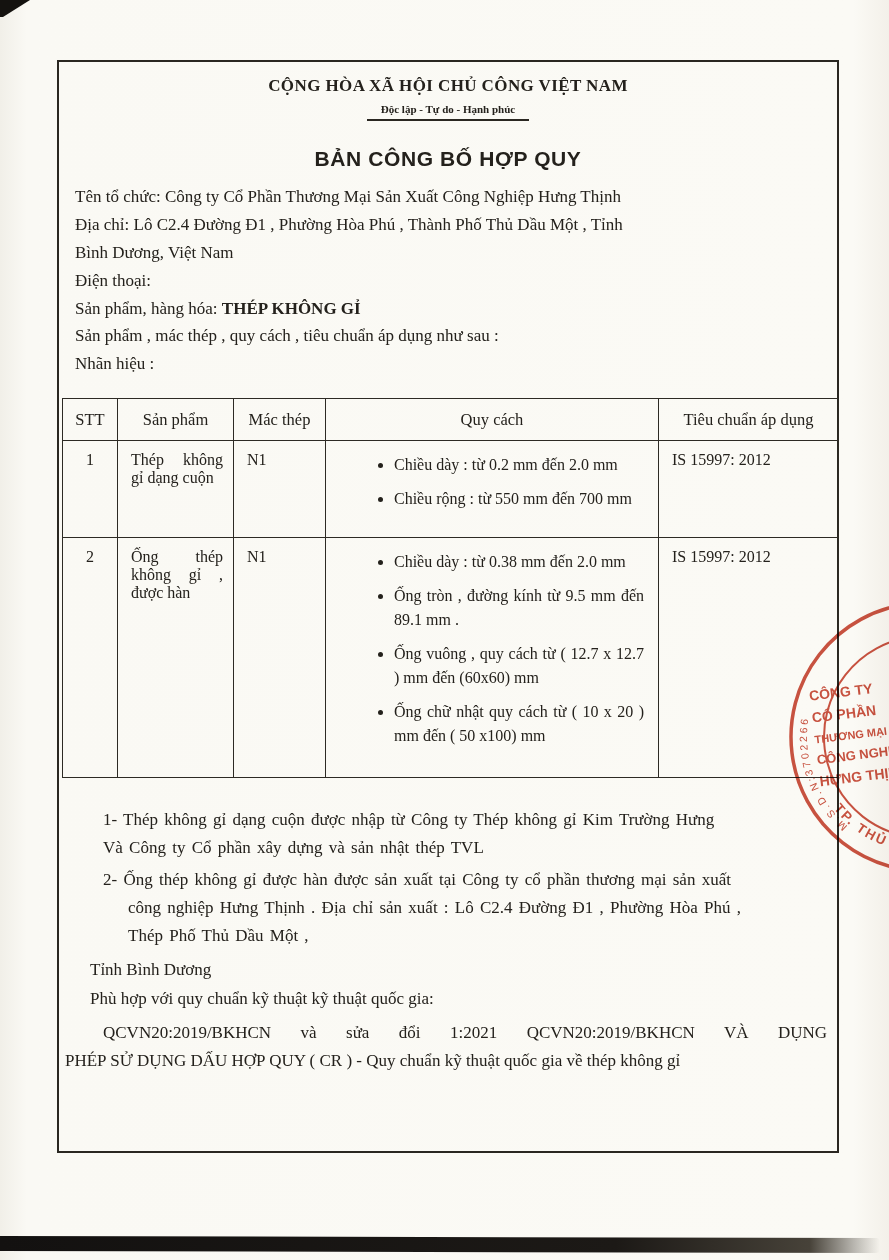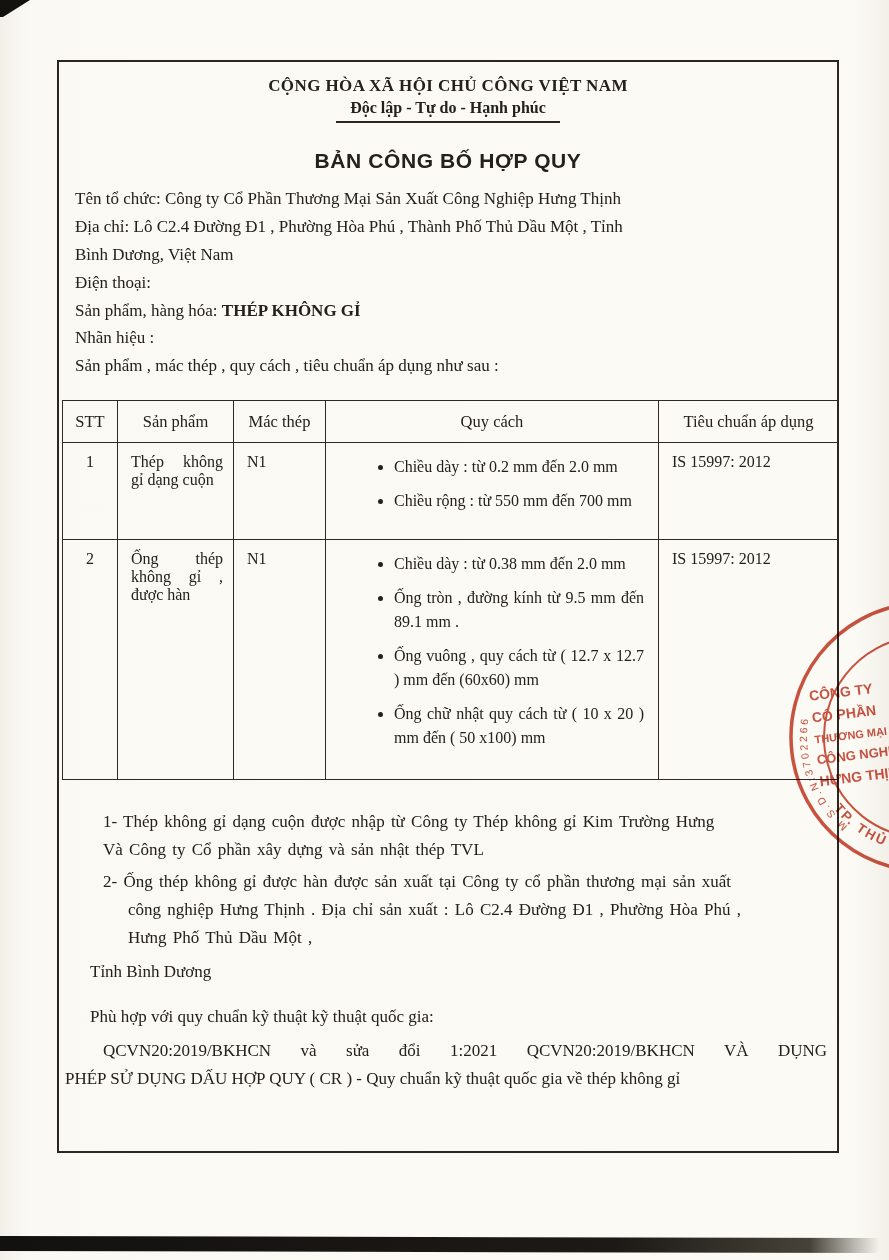--- a/index.html
+++ b/index.html
@@ -18,21 +18,21 @@
   .bottom-bar { position:absolute; left:0; top:1237px; width:880px; height:15px;
     background:linear-gradient(to right,#131110,#1c1916 70%,#474239 92%,rgba(60,56,48,0) 100%);
     transform:rotate(.12deg); border-radius:0 4px 4px 0; }
 
   
   .frame { position:absolute; left:57px; top:60px; width:782px; height:1093px;
     border:2px solid #2a2721; padding:14px 16px 0; }
 
   .nat { text-align:center; font-weight:bold; font-size:17px; letter-spacing:.4px; }
   .motto-row { text-align:center; margin-top:3px; }
-  .motto { display:inline-block; font-weight:bold; font-size:16px;
+  .motto { display:inline-block; font-weight:bold; font-size:11px;
     padding:0 14px 4px; border-bottom:2px solid #2a2721; }
 
   .title { text-align:center; margin-top:26px; font-family:"Liberation Sans","DejaVu Sans",sans-serif;
     font-weight:bold; font-size:21px; letter-spacing:.6px; }
   .docno { text-align:center; margin-top:9px; font-size:17px; }
 
   .info { margin-top:12px; font-size:17px; line-height:1.64; }
   .info p { white-space:nowrap; }
   .info .ind { margin-left:0; }
 
@@ -49,21 +49,21 @@
   ul.specs { list-style:disc outside; padding-left:56px; margin:2px 0 0; }
   ul.specs li { margin-bottom:10px; text-align:justify; line-height:1.5; padding-right:4px; }
   ul.specs li:last-child { margin-bottom:0; }
 
   .notes { margin-top:28px; font-size:17px; line-height:1.64; }
   .notes p { white-space:nowrap; }
   .n1 { margin-left:28px; word-spacing:2px; }
   .n2a { margin-left:28px; margin-top:4px; word-spacing:2px; }
   .n2b { margin-left:53px; word-spacing:2px; }
   .prov { margin-left:15px; margin-top:6px; }
-  .conf { margin-left:15px; margin-top:18px; }
+  .conf { margin-left:15px; margin-top:2px; }
   .q1 { margin:6px -6px 0 -10px; padding-left:38px; white-space:normal !important;
     text-align:justify; text-align-last:justify; }
   .q2 { margin-left:-10px; }
 
   
   .stamp { position:absolute; left:775px; top:587px; width:300px; height:300px;
     mix-blend-mode:multiply; opacity:.9; pointer-events:none; z-index:5; }
   .stamp text { font-family:"Liberation Sans","DejaVu Sans",sans-serif; }
 </style>
 </head>
@@ -79,22 +79,22 @@
   </div>
 
   <h1 class="title">BẢN CÔNG BỐ HỢP QUY</h1>
 
   <div class="info">
     <p>Tên tổ chức: Công ty Cổ Phần Thương Mại Sản Xuất Công Nghiệp Hưng Thịnh</p>
     <p>Địa chỉ: Lô C2.4 Đường Đ1 , Phường Hòa Phú , Thành Phố Thủ Dầu Một , Tỉnh</p>
     <p>Bình Dương, Việt Nam</p>
     <p>Điện thoại:</p>
     <p class="ind"><span>Sản phẩm, hàng hóa: </span><b>THÉP KHÔNG GỈ</b></p>
+    <p class="ind">Sản phẩm , mác thép , quy cách , tiêu chuẩn áp dụng như sau :</p>
     <p class="ind">Nhãn hiệu :</p>
-    <p class="ind">Sản phẩm , mác thép , quy cách , tiêu chuẩn áp dụng như sau :</p>
   </div>
 
   <table class="doc-table">
     <colgroup>
       <col style="width:55px">
         <col style="width:116px">
         <col style="width:92px">
         <col style="width:333px">
         <col style="width:180px">
     </colgroup>
@@ -135,21 +135,21 @@
         <td>IS 15997: 2012</td>
       </tr>
     </tbody>
   </table>
 
   <div class="notes">
     <p class="n1">1-  Thép không gỉ dạng cuộn được nhập từ Công ty Thép không gỉ Kim Trường Hưng</p>
     <p class="n1">Và Công ty Cổ phần xây dựng và sản nhật thép TVL</p>
     <p class="n2a">2-  Ống thép không gỉ được hàn được sản xuất tại Công ty cổ phần thương mại sản xuất</p>
     <p class="n2b">công nghiệp Hưng Thịnh . Địa chỉ sản xuất : Lô C2.4 Đường Đ1 , Phường Hòa Phú ,</p>
-    <p class="n2b">Hưng Phố Thủ Dầu Một ,</p>
+    <p class="n2b">Thép Phố Thủ Dầu Một ,</p>
     <p class="prov">Tỉnh Bình Dương</p>
     <p class="conf">Phù hợp với quy chuẩn kỹ thuật kỹ thuật quốc gia:</p>
     <p class="q1">QCVN20:2019/BKHCN và sửa đổi 1:2021 QCVN20:2019/BKHCN VÀ DỤNG</p>
     <p class="q2">PHÉP SỬ DỤNG DẤU HỢP QUY ( CR ) -  Quy chuẩn kỹ thuật quốc gia về thép không gỉ</p>
   </div>
 
 </div>
 
 <svg class="stamp" viewBox="0 0 300 300" aria-hidden="true">
   <g transform="rotate(-7 150 150)">

